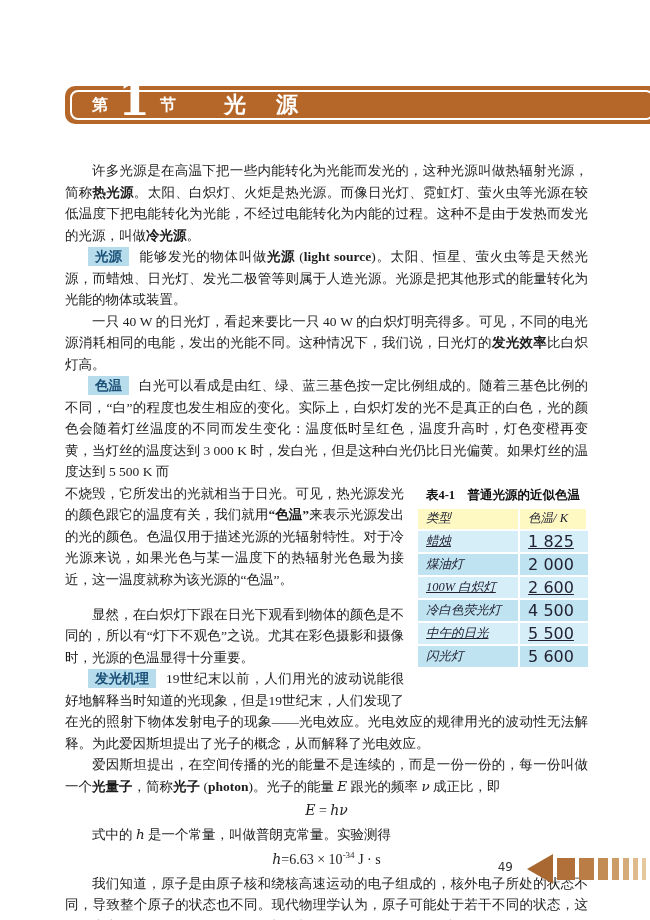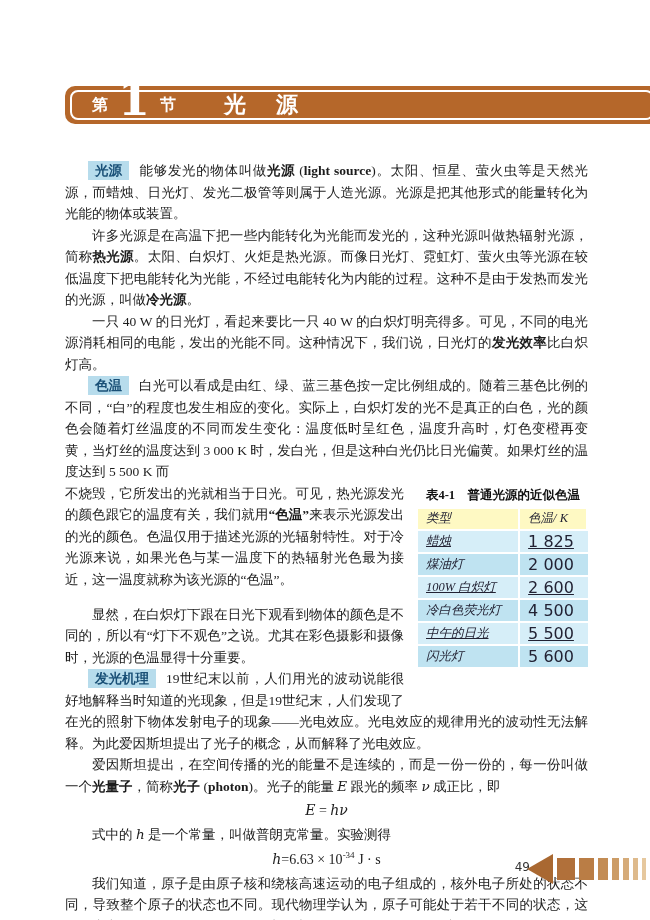--- a/index.html
+++ b/index.html
@@ -65,41 +65,41 @@
     border-right:2px solid #fff;
   }
   table.ct-table td.val{font-family:"DejaVu Sans",sans-serif;font-size:16px;color:#223;}
   table.ct-table tr{border:none;}
   table.ct-table th,table.ct-table td{border-bottom:2px solid #fff;}
   tr.hdr  th{background:#fef9c3;}
   tr.r-a  td{background:#d6eef8;text-decoration:underline;}
   tr.r-b  td{background:#bfe3f1;margin-top:44px;}
   
   .pagenum{
-    position:absolute;right:120px;top:860px;
+    position:absolute;right:137px;top:860px;
     font-size:12px;color:#333;font-family:"DejaVu Sans",sans-serif;
   }
   .footer-arrow{position:absolute;right:-2px;top:852px;}
 </style>
 </head>
 <body>
 
 <div class="banner">
   <div class="banner-outline"></div>
   <span class="sec-pre">第</span>
   <span class="sec-num">1</span>
   <span class="sec-suf">节</span>
   <span class="sec-title">光源</span>
 </div>
 
 <div class="content">
 
+  <p class="para indent"><span>许多光源是在高温下把一些内能转化为光能而发光的，这种光源叫做热辐射光源，简称</span><span class="b">热光源</span><span>。太阳、白炽灯、火炬是热光源。而像日光灯、霓虹灯、萤火虫等光源在较低温度下把电能转化为光能，不经过电能转化为内能的过程。这种不是由于发热而发光的光源，叫做</span><span class="b">冷光源</span><span>。</span></p>
+
   <p class="para chip-par"><span class="chip">光源</span><span><span>能够发光的物体叫做</span><span class="b">光源</span><span> (</span><span class="b">light source</span><span>)。太阳、恒星、萤火虫等是天然光源，而蜡烛、日光灯、发光二极管等则属于人造光源。光源是把其他形式的能量转化为光能的物体或装置。</span></span></p>
-
-  <p class="para indent"><span>许多光源是在高温下把一些内能转化为光能而发光的，这种光源叫做热辐射光源，简称</span><span class="b">热光源</span><span>。太阳、白炽灯、火炬是热光源。而像日光灯、霓虹灯、萤火虫等光源在较低温度下把电能转化为光能，不经过电能转化为内能的过程。这种不是由于发热而发光的光源，叫做</span><span class="b">冷光源</span><span>。</span></p>
 
   <p class="para indent"><span>一只 40 W 的日光灯，看起来要比一只 40 W 的白炽灯明亮得多。可见，不同的电光源消耗相同的电能，发出的光能不同。这种情况下，我们说，日光灯的</span><span class="b">发光效率</span><span>比白炽灯高。</span></p>
 
   <p class="para chip-par"><span class="chip">色温</span><span><span>白光可以看成是由红、绿、蓝三基色按一定比例组成的。随着三基色比例的不同，“白”的程度也发生相应的变化。实际上，白炽灯发的光不是真正的白色，光的颜色会随着灯丝温度的不同而发生变化：温度低时呈红色，温度升高时，灯色变橙再变黄，当灯丝的温度达到 3 000 K 时，发白光，但是这种白光仍比日光偏黄。如果灯丝的温度达到 5 500 K 而</span></span></p><figure class="ct">
       <figcaption>表4-1　普通光源的近似色温</figcaption>
       <table class="ct-table">
       <thead>
         <tr class="hdr">
           <th>类型</th>
           <th>色温/ K</th>

